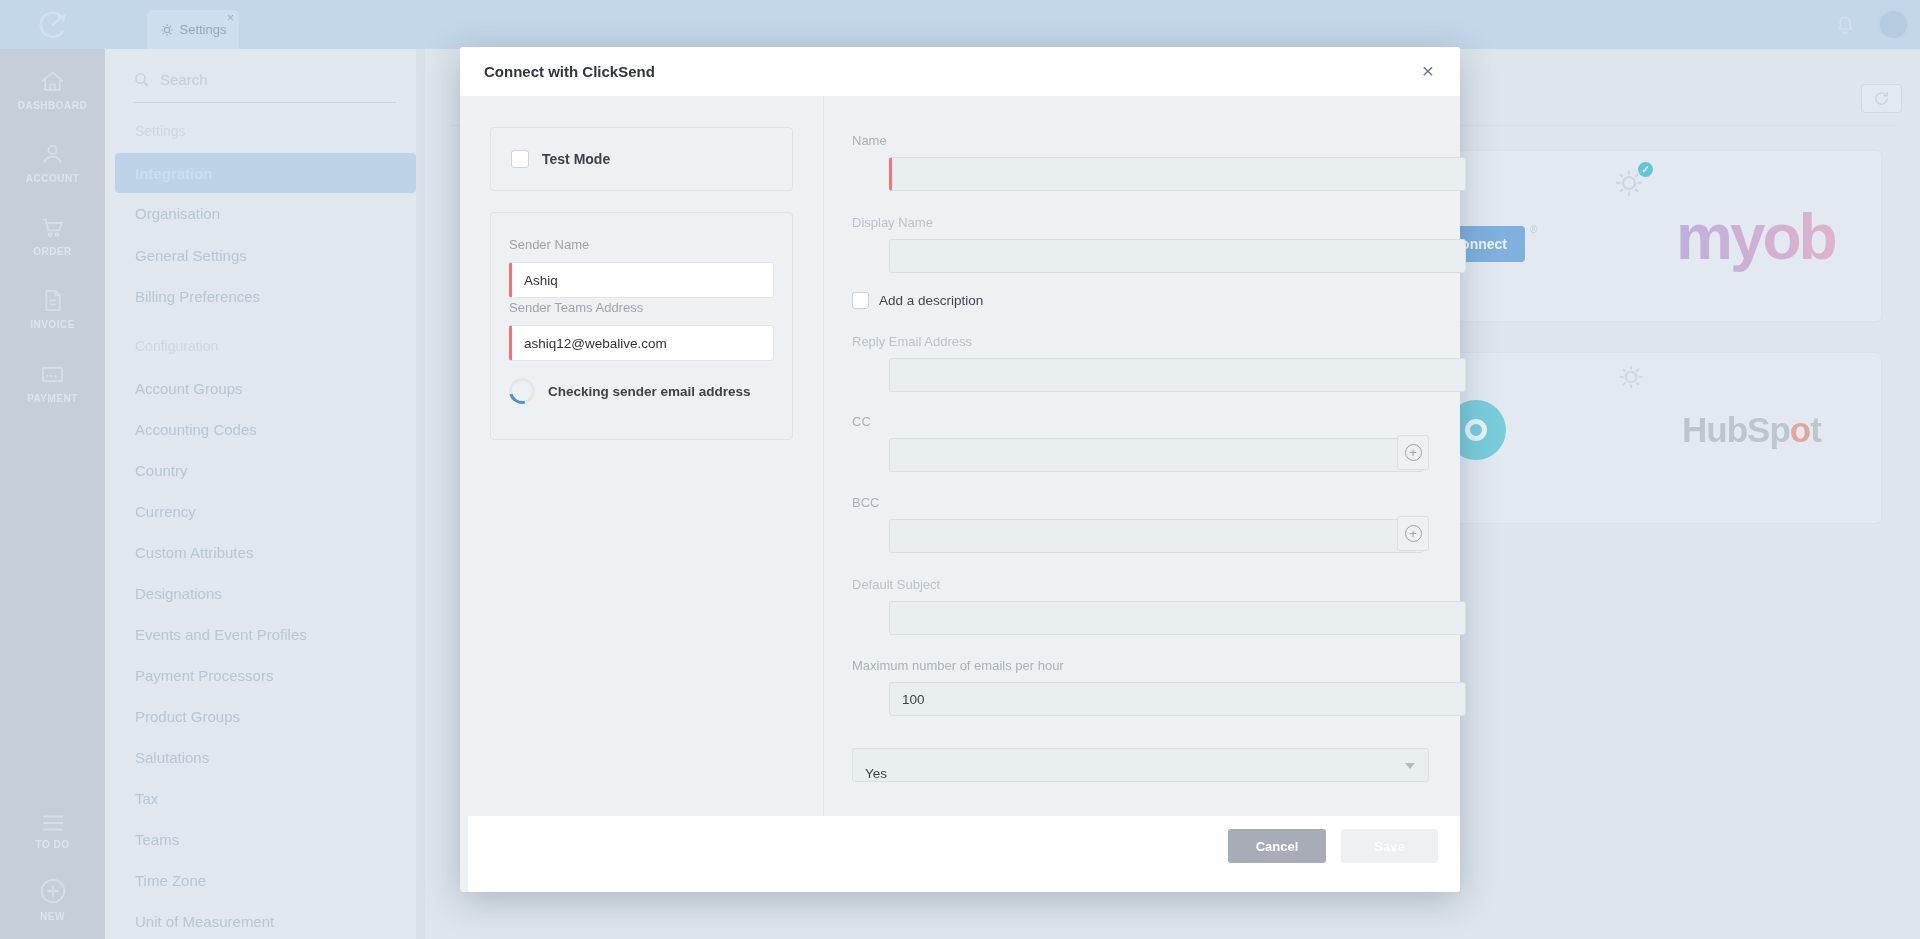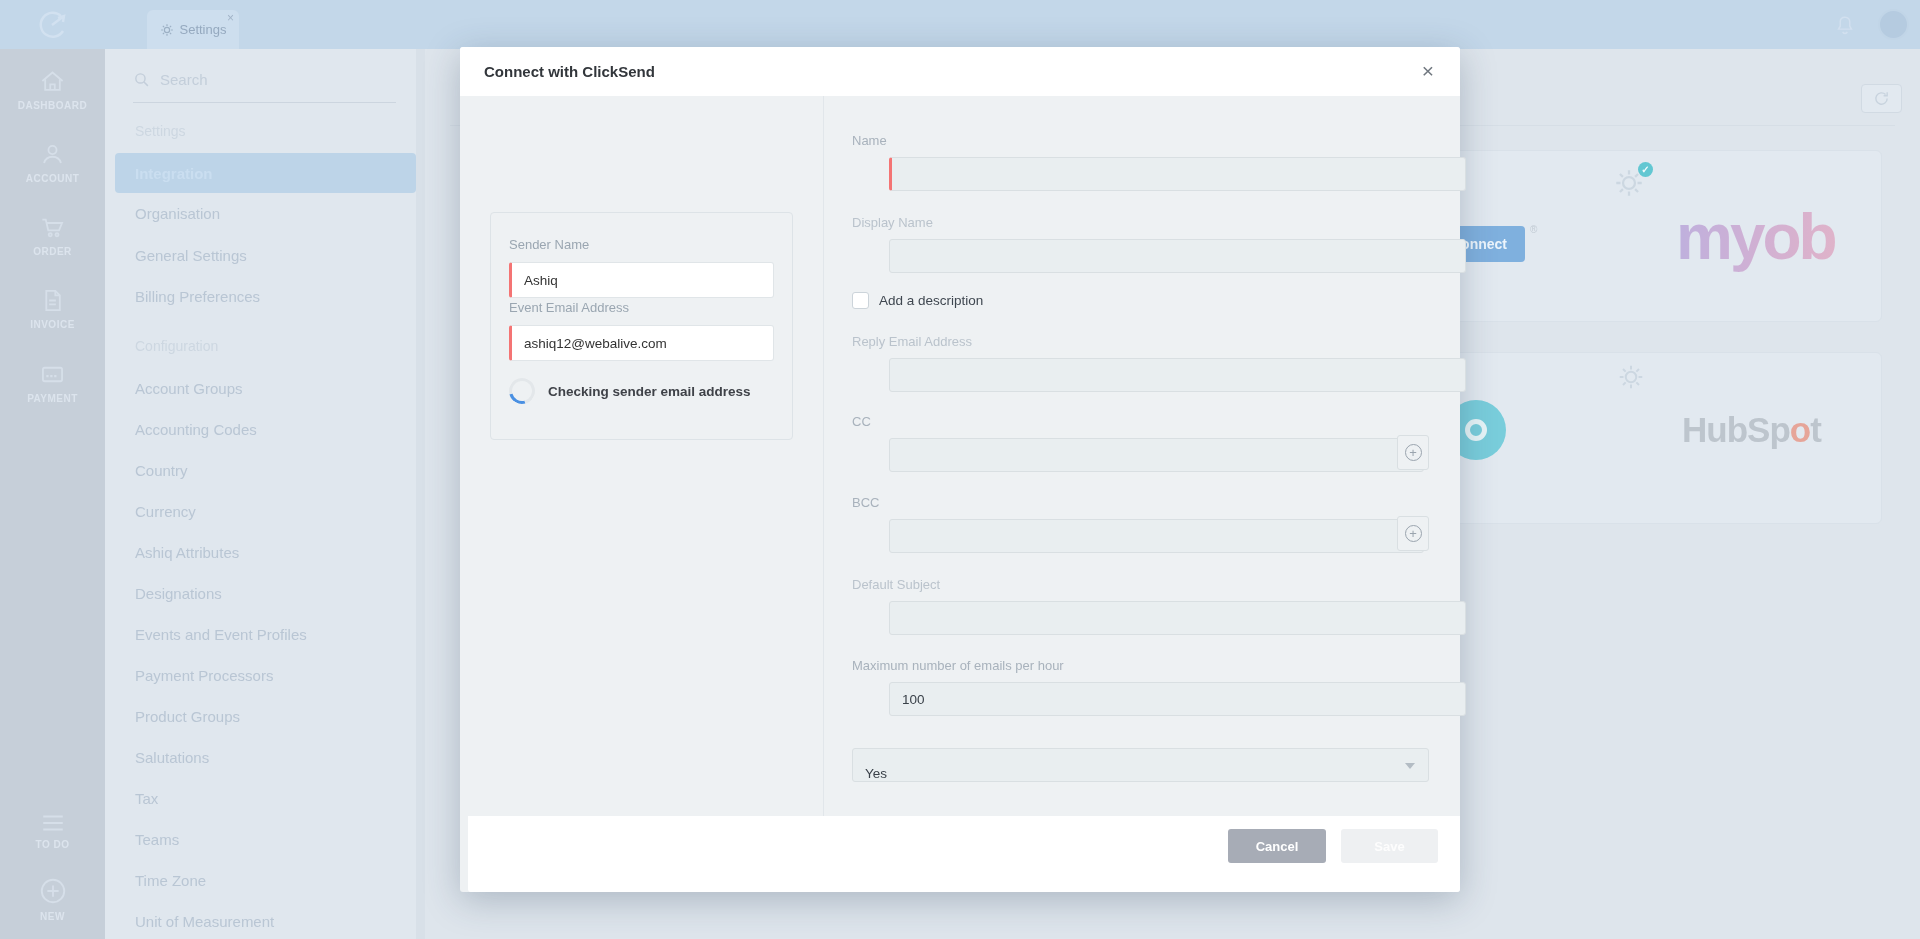--- a/index.html
+++ b/index.html
@@ -183,21 +183,21 @@
   <div class="side-item-active">Integration</div>
   <div class="side-item" style="top:156px">Organisation</div>
   <div class="side-item" style="top:198px">General Settings</div>
   <div class="side-item" style="top:239px">Billing Preferences</div>
 
   <div class="side-header" style="top:289px">Configuration</div>
   <div class="side-item" style="top:331px">Account Groups</div>
   <div class="side-item" style="top:372px">Accounting Codes</div>
   <div class="side-item" style="top:413px">Country</div>
   <div class="side-item" style="top:454px">Currency</div>
-  <div class="side-item" style="top:495px">Ashiq Attributes</div>
+  <div class="side-item" style="top:495px">Custom Attributes</div>
   <div class="side-item" style="top:536px">Designations</div>
   <div class="side-item" style="top:577px">Events and Event Profiles</div>
   <div class="side-item" style="top:618px">Payment Processors</div>
   <div class="side-item" style="top:659px">Product Groups</div>
   <div class="side-item" style="top:700px">Salutations</div>
   <div class="side-item" style="top:741px">Tax</div>
   <div class="side-item" style="top:782px">Teams</div>
   <div class="side-item" style="top:823px">Time Zone</div>
   <div class="side-item" style="top:864px">Unit of Measurement</div>
 
@@ -239,25 +239,29 @@
 
 <div class="modal">
   <div class="modal-header">
     <div class="modal-title">Connect with ClickSend</div>
     <div class="modal-close">×</div>
   </div>
 
   <div class="modal-body">
     <div class="body-divider"></div>
 
+    <div class="card card-test">
+      <div class="checkbox"></div>
+      <div class="test-label">Test Mode</div>
+    </div>
 
     <div class="card card-sender">
       <label class="l-label">Sender Name</label>
       <input class="l-input" type="text" value="Ashiq" style="">
-      <label class="l-label mt16">Event Email Address</label>
+      <label class="l-label mt16">Sender Teams Address</label>
       <input class="l-input" type="text" value="ashiq12@webalive.com" style="">
       <div class="checking-row">
         <div class="spinner"></div>
         <div class="checking-text">Checking sender email address</div>
       </div>
     </div>
 
     <div class="rfield f-name">
       <label class="r-label">Name</label>
       <input class="r-input err" type="text" value="" style="">

